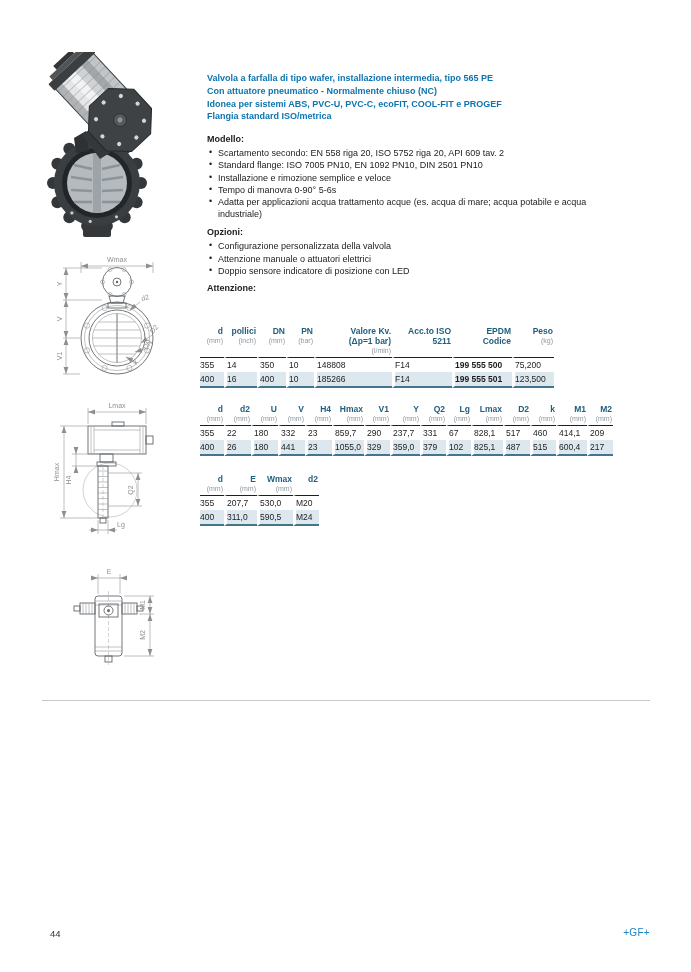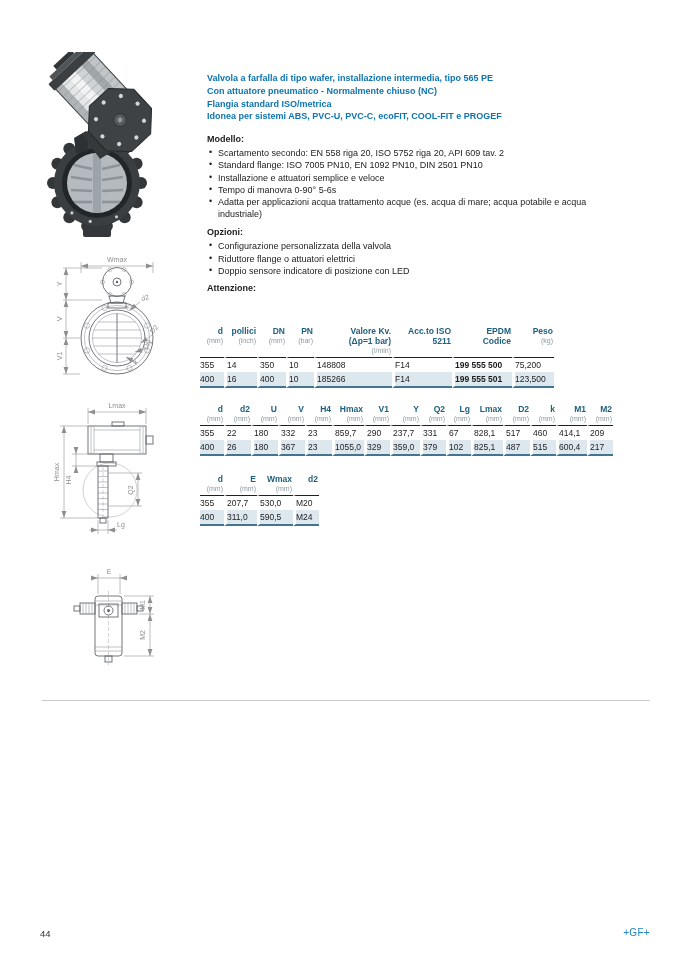--- a/index.html
+++ b/index.html
@@ -47,21 +47,21 @@
   #drw-side{left:42px;top:396px;}
   #drw-top{left:42px;top:566px;}
   .ol{stroke:#63676b;stroke-width:0.9;fill:none;}
   .tl{stroke:#8c9093;stroke-width:0.55;fill:none;}
   .dl{stroke:#9a9a9a;stroke-width:0.65;fill:none;}
   .cl{stroke:#a7a7a7;stroke-width:0.5;fill:none;stroke-dasharray:4 2;}
   .dt{font-size:7px;fill:#8f8f8f;}
   .arr{fill:#8f8f8f;}
   
   .divider{position:absolute;left:42px;top:700px;width:608px;height:1px;background:#c9c9c9;}
-  .page-num{position:absolute;left:40px;top:928px;font-size:9.5px;color:#333;}
+  .page-num{position:absolute;left:50px;top:928px;font-size:9.5px;color:#333;}
   .brand{position:absolute;right:41px;top:927px;font-size:10px;font-weight:normal;color:var(--brand_blue);letter-spacing:0.3px;}
 </style>
 </head>
 <body>
 
 <div class="page">
 
   <svg id="photo" class="fig" width="155" height="190" viewBox="0 0 155 190">
 
     <g fill="#33373a">
@@ -355,37 +355,37 @@
       <use href="#ar3" class="arr" transform="translate(108,48) rotate(90)"></use>
       <use href="#ar3" class="arr" transform="translate(108,90) rotate(-90)"></use>
       <text transform="translate(103,69) rotate(-90)" text-anchor="middle" class="dt">M2</text>
     </g>
   </svg>
 
   <div class="content">
     <div class="title-block">
         <div class="title-line">Valvola a farfalla di tipo wafer, installazione intermedia, tipo 565 PE</div>
         <div class="title-line">Con attuatore pneumatico - Normalmente chiuso (NC)</div>
+        <div class="title-line">Idonea per sistemi ABS, PVC-U, PVC-C, ecoFIT, COOL-FIT e PROGEF</div>
         <div class="title-line">Flangia standard ISO/metrica</div>
-        <div class="title-line">Idonea per sistemi ABS, PVC-U, PVC-C, ecoFIT, COOL-FIT e PROGEF</div>
       </div>
 
     <div class="h-sec h-modello">Modello:</div>
     <ul class="bullets">
         <li>Scartamento secondo: EN 558 riga 20, ISO 5752 riga 20, API 609 tav. 2</li>
         <li>Standard flange: ISO 7005 PN10, EN 1092 PN10, DIN 2501 PN10</li>
-        <li>Installazione e attuatori semplice e veloce</li>
+        <li>Installazione e rimozione semplice e veloce</li>
         <li>Tempo di manovra 0-90° 5-6s</li>
         <li>Adatta per applicazioni acqua trattamento acque (es. acqua di mare; acqua potabile e acqua industriale)</li>
       </ul>
 
     <div class="h-sec h-opzioni">Opzioni:</div>
     <ul class="bullets">
         <li>Configurazione personalizzata della valvola</li>
-        <li>Riduttore flange o attuatori elettrici</li>
+        <li>Attenzione manuale o attuatori elettrici</li>
         <li>Doppio sensore indicatore di posizione con LED</li>
       </ul>
 
     <div class="h-sec h-attenzione">Attenzione:</div>
   </div>
 
   <div id="table-0" class="tbl">
       <table style="width: 354px;">
         <colgroup>
           <col style="width: 24px;">
@@ -486,21 +486,21 @@
             <td>828,1</td>
             <td>517</td>
             <td>460</td>
             <td>414,1</td>
             <td>209</td>
           </tr>
           <tr class="shade">
             <td>400</td>
             <td>26</td>
             <td>180</td>
-            <td>367</td>
+            <td>441</td>
             <td>23</td>
             <td>1055,0</td>
             <td>329</td>
             <td>359,0</td>
             <td>379</td>
             <td>102</td>
             <td>825,1</td>
             <td>487</td>
             <td>515</td>
             <td>600,4</td>

